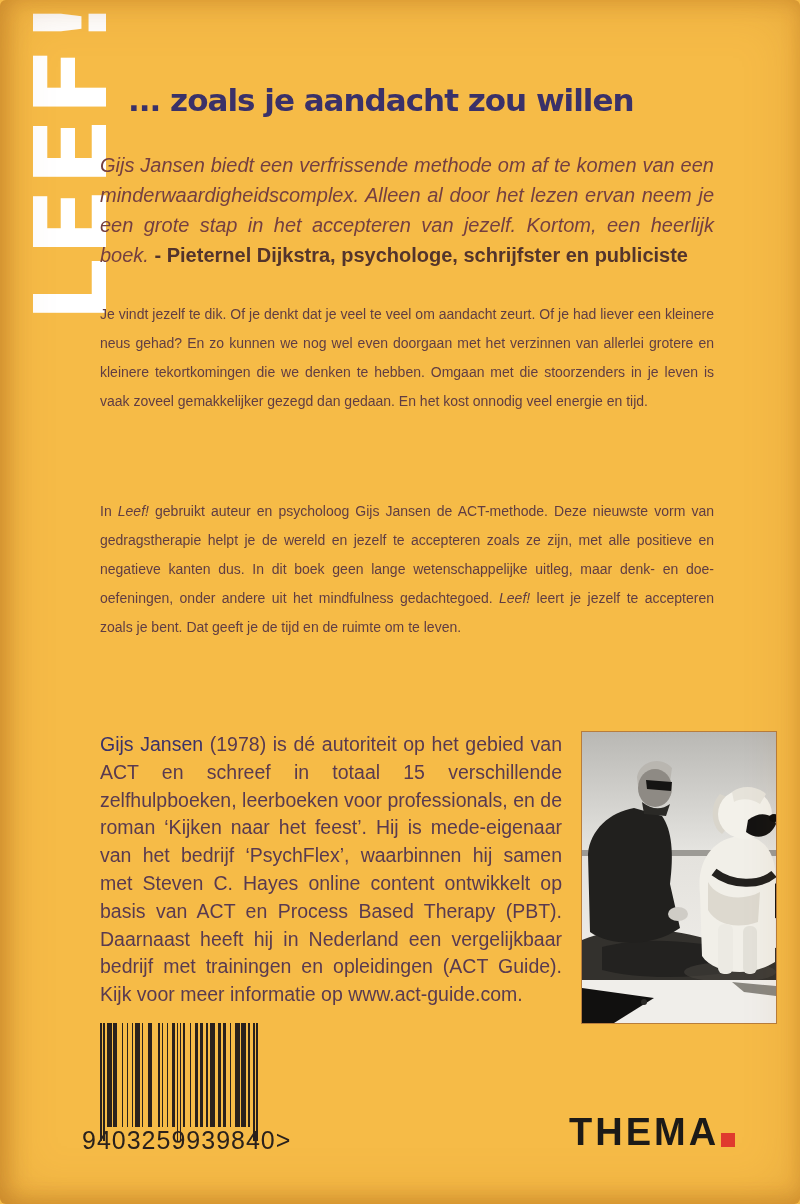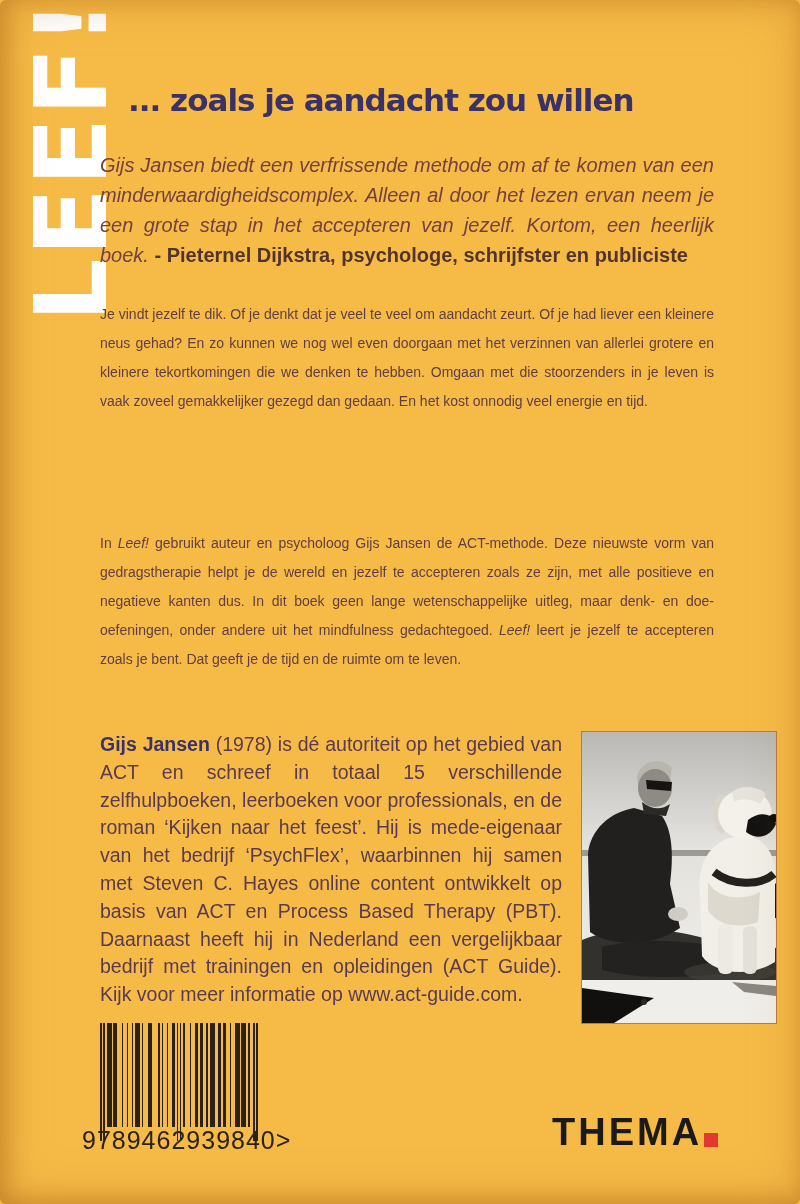--- a/index.html
+++ b/index.html
@@ -35,46 +35,46 @@
     color:#743F41; font-style:italic;
   }
   #quote .seg-b{font-style:normal; font-weight:bold; color:#53342C;}
   
   .body-par{
     left:100px; width:614px;
     font-size:14px; line-height:29px; text-align:justify;
     color:#603D43;
   }
   #par1{top:300px;}
-  #par2{top:497px;margin-top:32px;}
+  #par2{top:497px;}
   .seg-i{font-style:italic;}
   
   #bio{
     left:100px; top:731px; width:462px;
     font-size:19.5px; line-height:27.8px; text-align:justify;
     color:#593A50;
   }
-  #bio .seg-bn{font-weight:bold; color:#3A3169;}
+  #bio .seg-bn{font-weight:normal; color:#3A3169;}
   
   #author-photo{
     left:582px; top:732px; width:194px; height:291px;
     box-shadow:0 0 0 1px rgba(109,51,47,.45);
     background:#dddcd8;
   }
   #author-photo svg{display:block;}
   
   #barcode-bars{left:100px; top:1023px;}
   #barcode-digits{
     left:82px; top:1126px; width:198px; height:28px;
     display:flex; justify-content:space-between; align-items:flex-start;
     font-size:25px; color:#2A211C; letter-spacing:1px;
   }
   
   #publisher-logo{
-    left:552px; top:1110px; display:flex; align-items:flex-end;
+    left:569px; top:1110px; display:flex; align-items:flex-end;
   }
   #thema-wordmark{
     font-weight:bold; font-size:38px; line-height:44px; letter-spacing:3px;
     color:#1C1A18;
   }
   #logo-red-square{
     width:14px; height:14px; margin:0 0 7px 2px; background:#E03A2E; display:inline-block;
   }
 </style>
 </head>
@@ -175,21 +175,21 @@
       <rect x="78" y="0" width="1" height="104" fill="#2A211C"></rect>
       <rect x="81" y="0" width="3" height="104" fill="#2A211C"></rect>
       <rect x="85" y="0" width="3" height="104" fill="#2A211C"></rect>
       <rect x="89" y="0" width="1" height="104" fill="#2A211C"></rect>
       <rect x="92" y="0" width="1" height="118" fill="#2A211C"></rect>
       <rect x="94" y="0" width="1" height="118" fill="#2A211C"></rect>
     </svg>
 
   <div id="barcode-digits" class="abs">
     <span>9</span>
-    <span>789462</span>
+    <span>403259</span>
     <span>939840</span>
     <span>&gt;</span>
   </div>
 
   <div id="publisher-logo" class="abs">
     <span id="thema-wordmark">THEMA</span>
     <span id="logo-red-square"></span>
   </div>
 
 </div>

